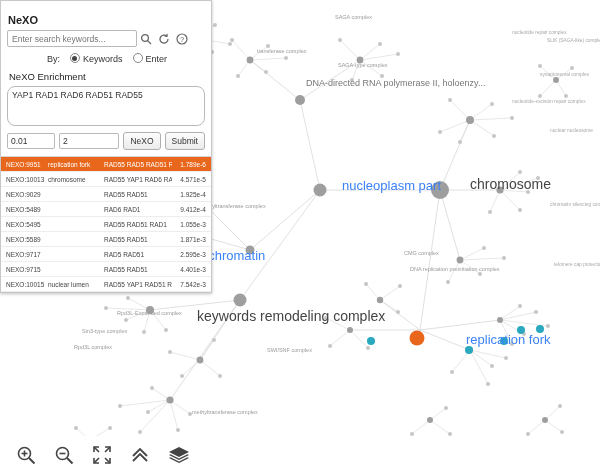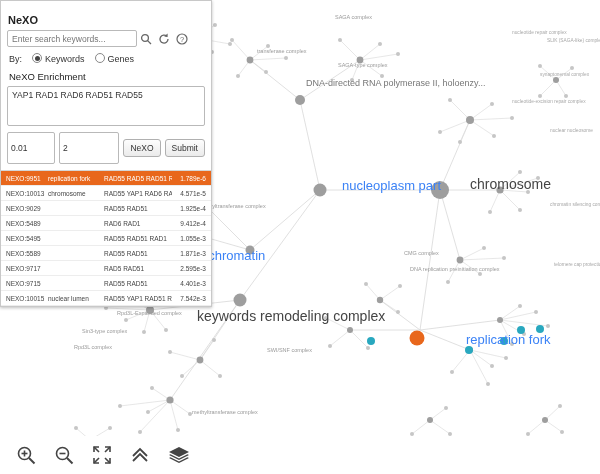--- a/index.html
+++ b/index.html
@@ -39,44 +39,45 @@
   }
   .ic{
     width:18px;height:17px;display:flex;align-items:center;justify-content:center;
     color:#777;
   }
   .ic svg{display:block;}
   .by-row{
     display:flex;align-items:center;gap:10px;
     font-size:9px;color:#333;
     margin:0 6px 7px 8px;
+    justify-content:center;
   }
   .radio{
     width:8px;height:8px;border:1px solid #888;border-radius:50%;
     display:inline-block;position:relative;background:#fff;margin-right:3px;
     vertical-align:-1px;
   }
   .radio.on::after{
     content:"";position:absolute;left:1.5px;top:1.5px;width:5px;height:5px;
     border-radius:50%;background:#444;
   }
   .sect-label{
     font-size:9.5px;color:#222;margin:0 6px 4px 8px;
   }
   .ta{
     margin:0 6px 6px 6px;
-    height:40px;border:1px solid #b9b9b9;border-radius:2px;
+    height:40px;border:1px solid #b9b9b9;border-radius:8px;
     font-size:8.5px;color:#333;padding:3px 4px;box-sizing:border-box;
     background:#fff;overflow:hidden;
   }
   .ctl-row{
     display:flex;align-items:center;gap:4px;margin:0 6px 6px 6px;
   }
   .num{
-    width:60px;height:32px;border:1px solid #b9b9b9;border-radius:2px;
+    width:60px;height:16px;border:1px solid #b9b9b9;border-radius:2px;
     font-size:8.5px;color:#333;padding:0 3px;box-sizing:border-box;background:#fff;
     display:flex;align-items:center;
   }
   .num.wide{width:76px;}
   .btn{
     height:16px;border:1px solid #b0b0b0;border-radius:3px;
     background:linear-gradient(#fdfdfd,#ebebeb);
     font-size:8.5px;color:#333;padding:0 6px;
     display:flex;align-items:center;justify-content:center;
   }
@@ -332,21 +333,21 @@
       <svg width="12" height="12" viewBox="0 0 12 12">
           <circle cx="6" cy="6" r="5" fill="none" stroke="#666" stroke-width="1.2"></circle>
           <text x="6" y="9" font-size="7.5" text-anchor="middle" fill="#666" font-family="Liberation Sans, sans-serif">?</text>
         </svg>
     </span>
   </div>
 
   <div class="by-row">
     <span>By:</span>
     <span><span class="radio on"></span><span>Keywords</span></span>
-    <span><span class="radio"></span><span>Genes</span></span>
+    <span><span class="radio"></span><span>Enter</span></span>
   </div>
 
   <div class="sect-label">NeXO Enrichment</div>
   <div class="ta">YAP1 RAD1 RAD6 RAD51 RAD55</div>
 
   <div class="ctl-row">
     <div class="num">0.01</div>
     <div class="num wide">2</div>
     <div class="btn">NeXO</div>
     <div class="btn">Submit</div>

